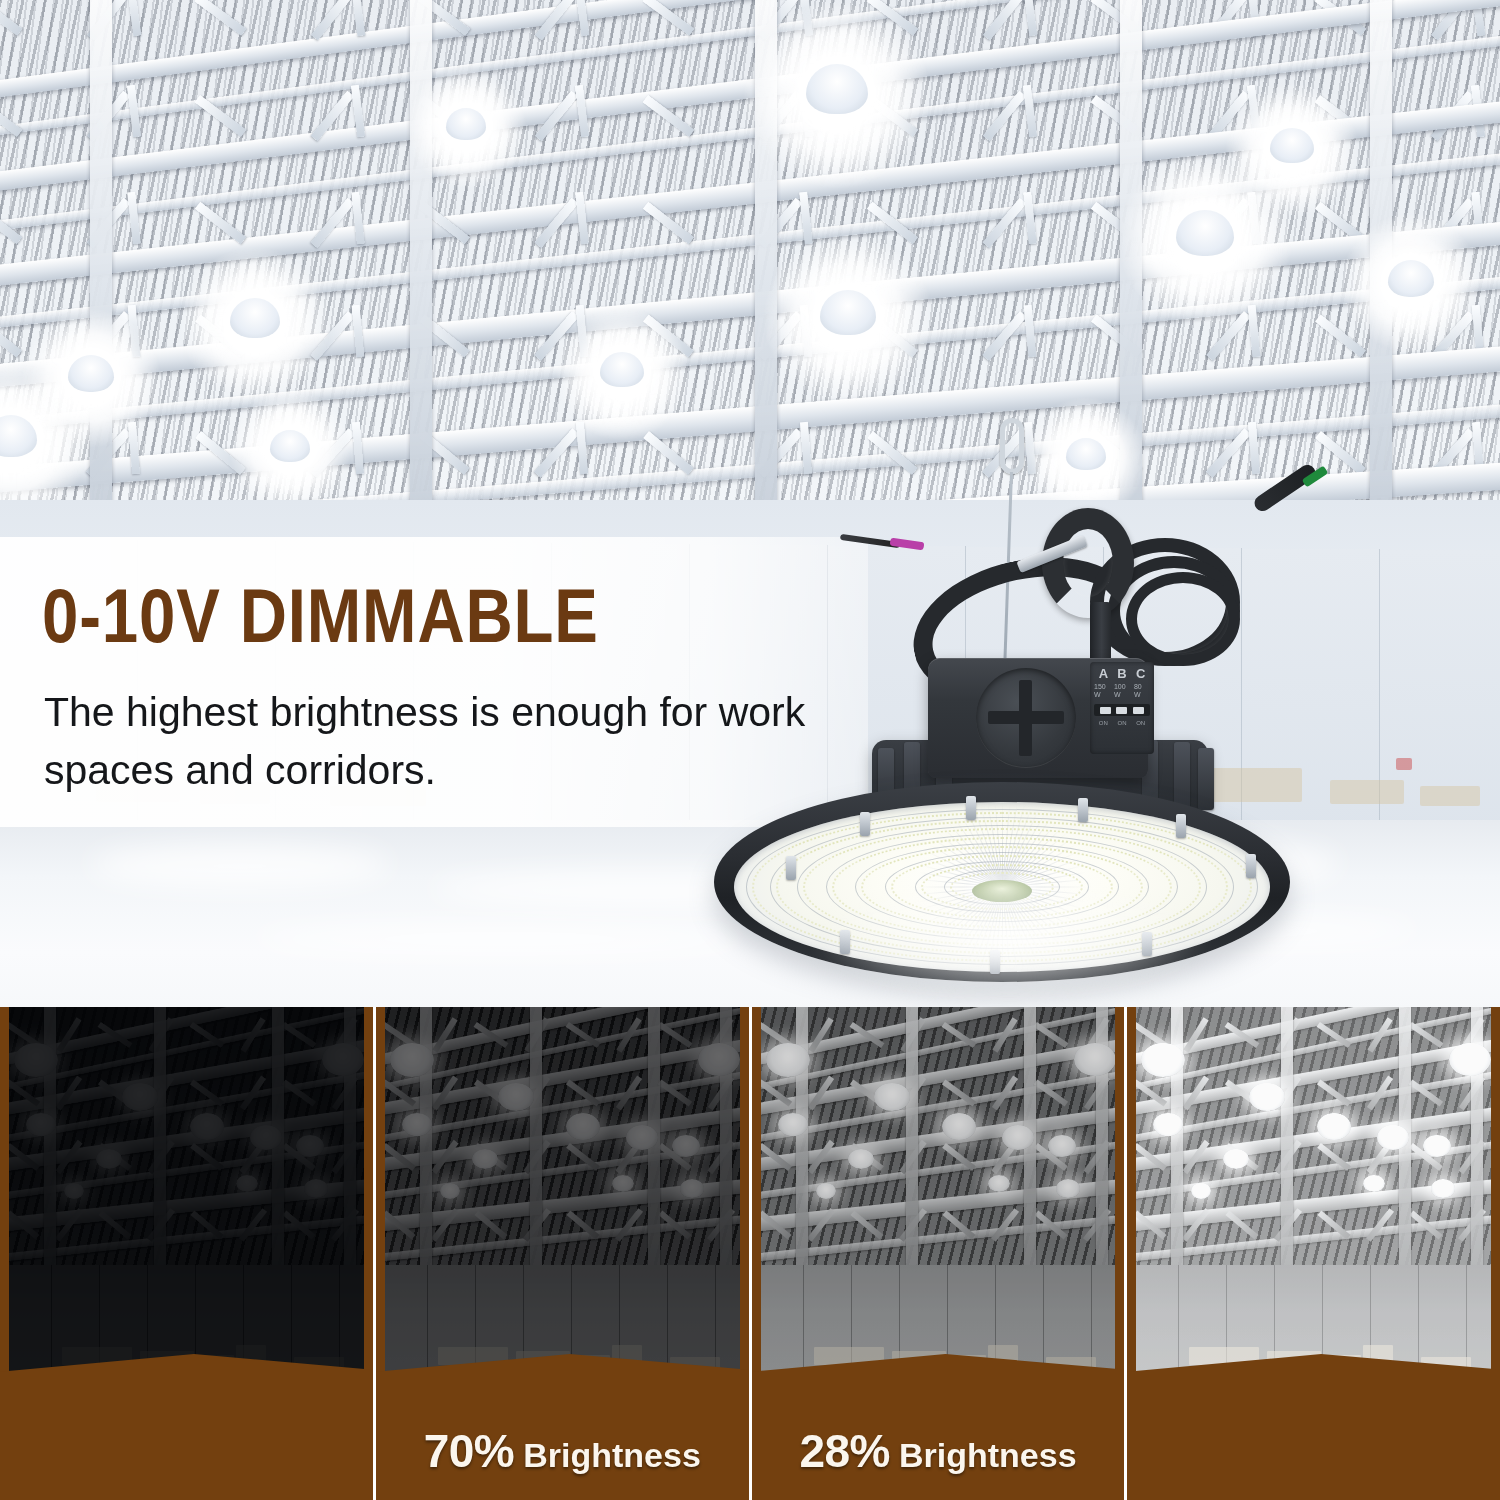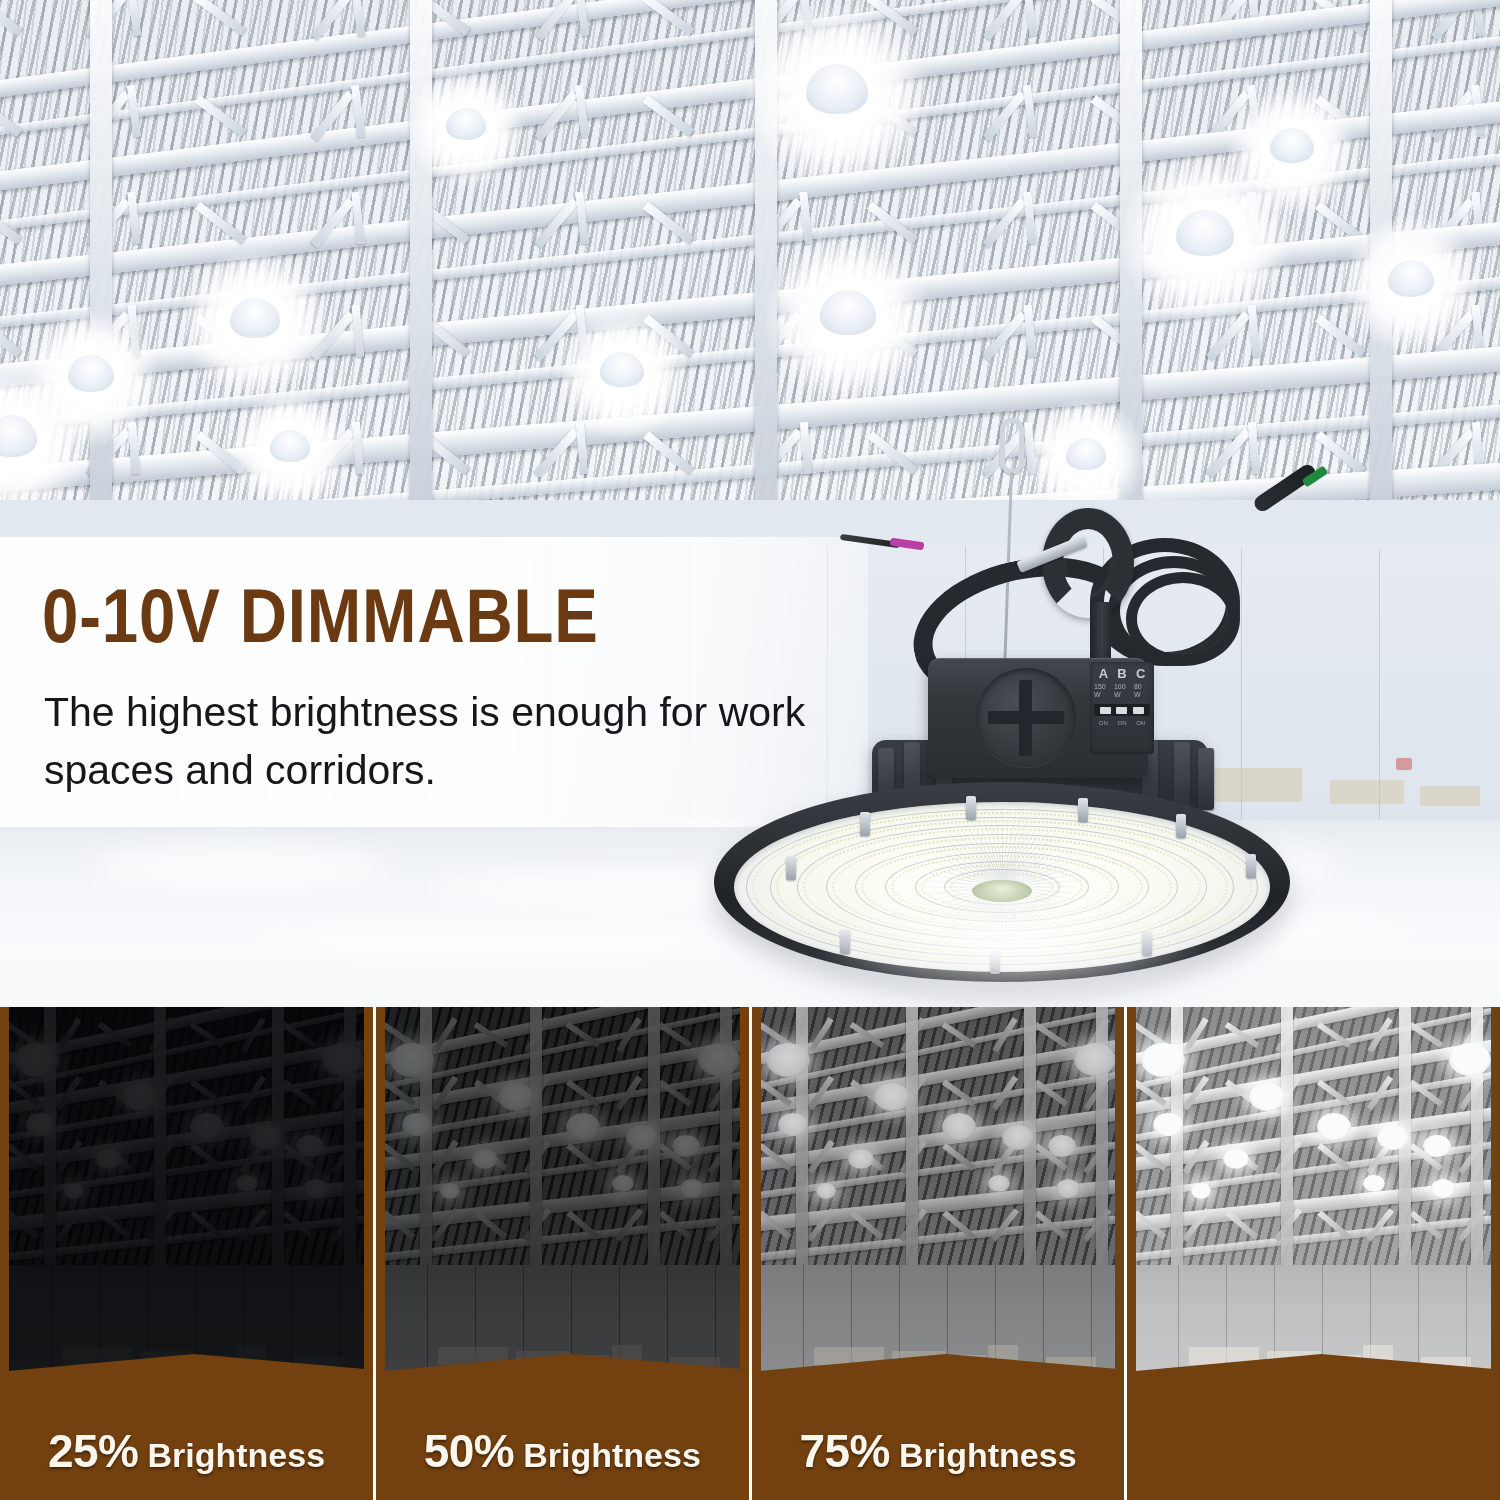--- a/index.html
+++ b/index.html
@@ -853,23 +853,20 @@
             <div class="tsheen" style="left:300px;top:26px;width:12px;height:84px;"></div>
           </div>
       </div>
       <div class="veil" style="background:rgba(8,10,14,.50);"></div>
 
       <div class="bandedge l"></div>
       <div class="bandedge r"></div>
       <div class="bandtop"></div>
       <div class="band"></div>
 
-      <div class="caption">
-        <span class="pct">25%</span><span class="blabel">Brightness</span>
-      </div>
     </div>
     <div class="cell">
       <div class="cellpad"></div>
       <div class="photo" style="filter:brightness(0.52) contrast(1.12) saturate(0.28);">
         <div class="tc">
           <div class="tdeck"></div>
           <div class="tgird" style="left:-40px;top:6px;width:470px;height:11px;transform:rotate(-12deg);"></div>
             <div class="tgird" style="left:-40px;top:36px;width:470px;height:6px;
         transform:rotate(-12deg);opacity:.85;"></div>
             <div class="tbr" style="left:16px;top:9px;width:6px;height:38px;
@@ -984,21 +981,21 @@
           </div>
       </div>
       <div class="veil" style="background:rgba(10,12,16,.26);"></div>
 
       <div class="bandedge l"></div>
       <div class="bandedge r"></div>
       <div class="bandtop"></div>
       <div class="band"></div>
 
       <div class="caption">
-        <span class="pct">50%</span><span class="blabel">Brightness</span>
+        <span class="pct">70%</span><span class="blabel">Brightness</span>
       </div>
     </div>
     <div class="cell">
       <div class="cellpad"></div>
       <div class="photo" style="filter:brightness(0.8) contrast(1.04) saturate(0.32);">
         <div class="tc">
           <div class="tdeck"></div>
           <div class="tgird" style="left:-40px;top:6px;width:470px;height:11px;transform:rotate(-12deg);"></div>
             <div class="tgird" style="left:-40px;top:36px;width:470px;height:6px;
         transform:rotate(-12deg);opacity:.85;"></div>
@@ -1114,21 +1111,21 @@
           </div>
       </div>
       <div class="veil" style="background:rgba(255,255,255,.06);"></div>
 
       <div class="bandedge l"></div>
       <div class="bandedge r"></div>
       <div class="bandtop"></div>
       <div class="band"></div>
 
       <div class="caption">
-        <span class="pct">75%</span><span class="blabel">Brightness</span>
+        <span class="pct">28%</span><span class="blabel">Brightness</span>
       </div>
     </div>
     <div class="cell">
       <div class="cellpad"></div>
       <div class="photo" style="filter:brightness(1.12) contrast(0.96) saturate(0.3);">
         <div class="tc">
           <div class="tdeck"></div>
           <div class="tgird" style="left:-40px;top:6px;width:470px;height:11px;transform:rotate(-12deg);"></div>
             <div class="tgird" style="left:-40px;top:36px;width:470px;height:6px;
         transform:rotate(-12deg);opacity:.85;"></div>

